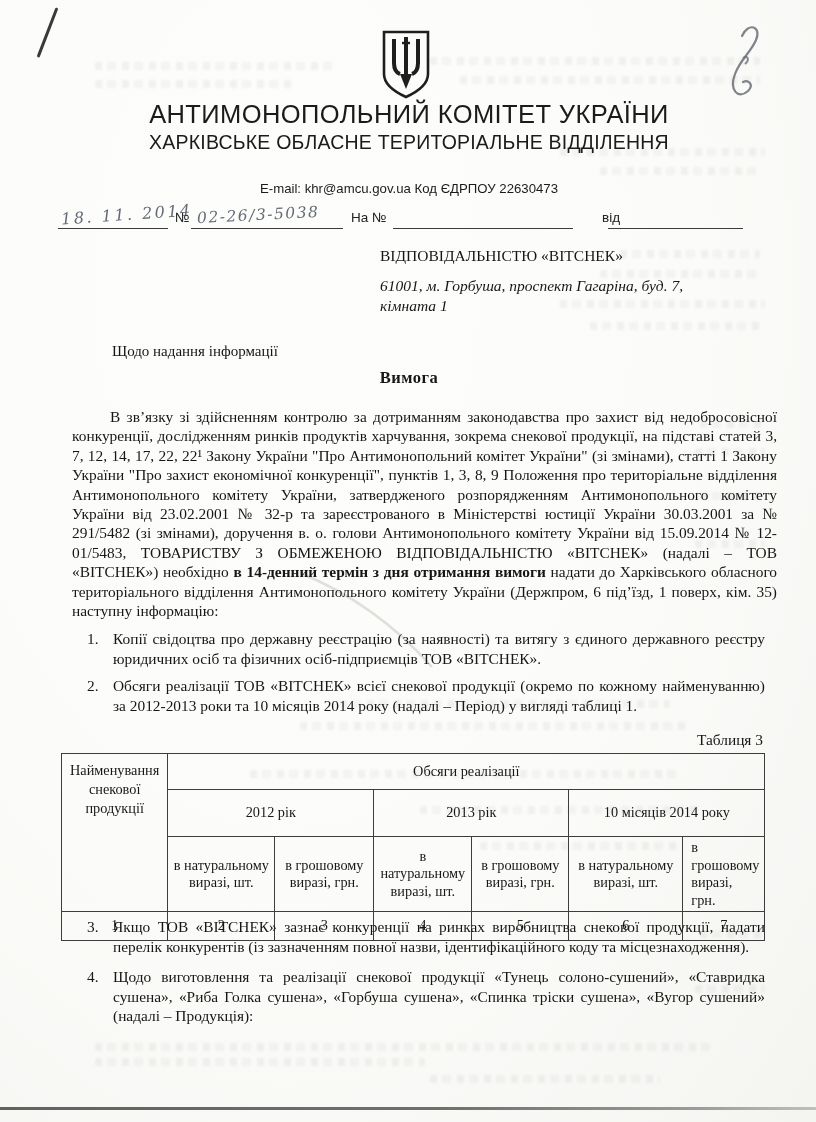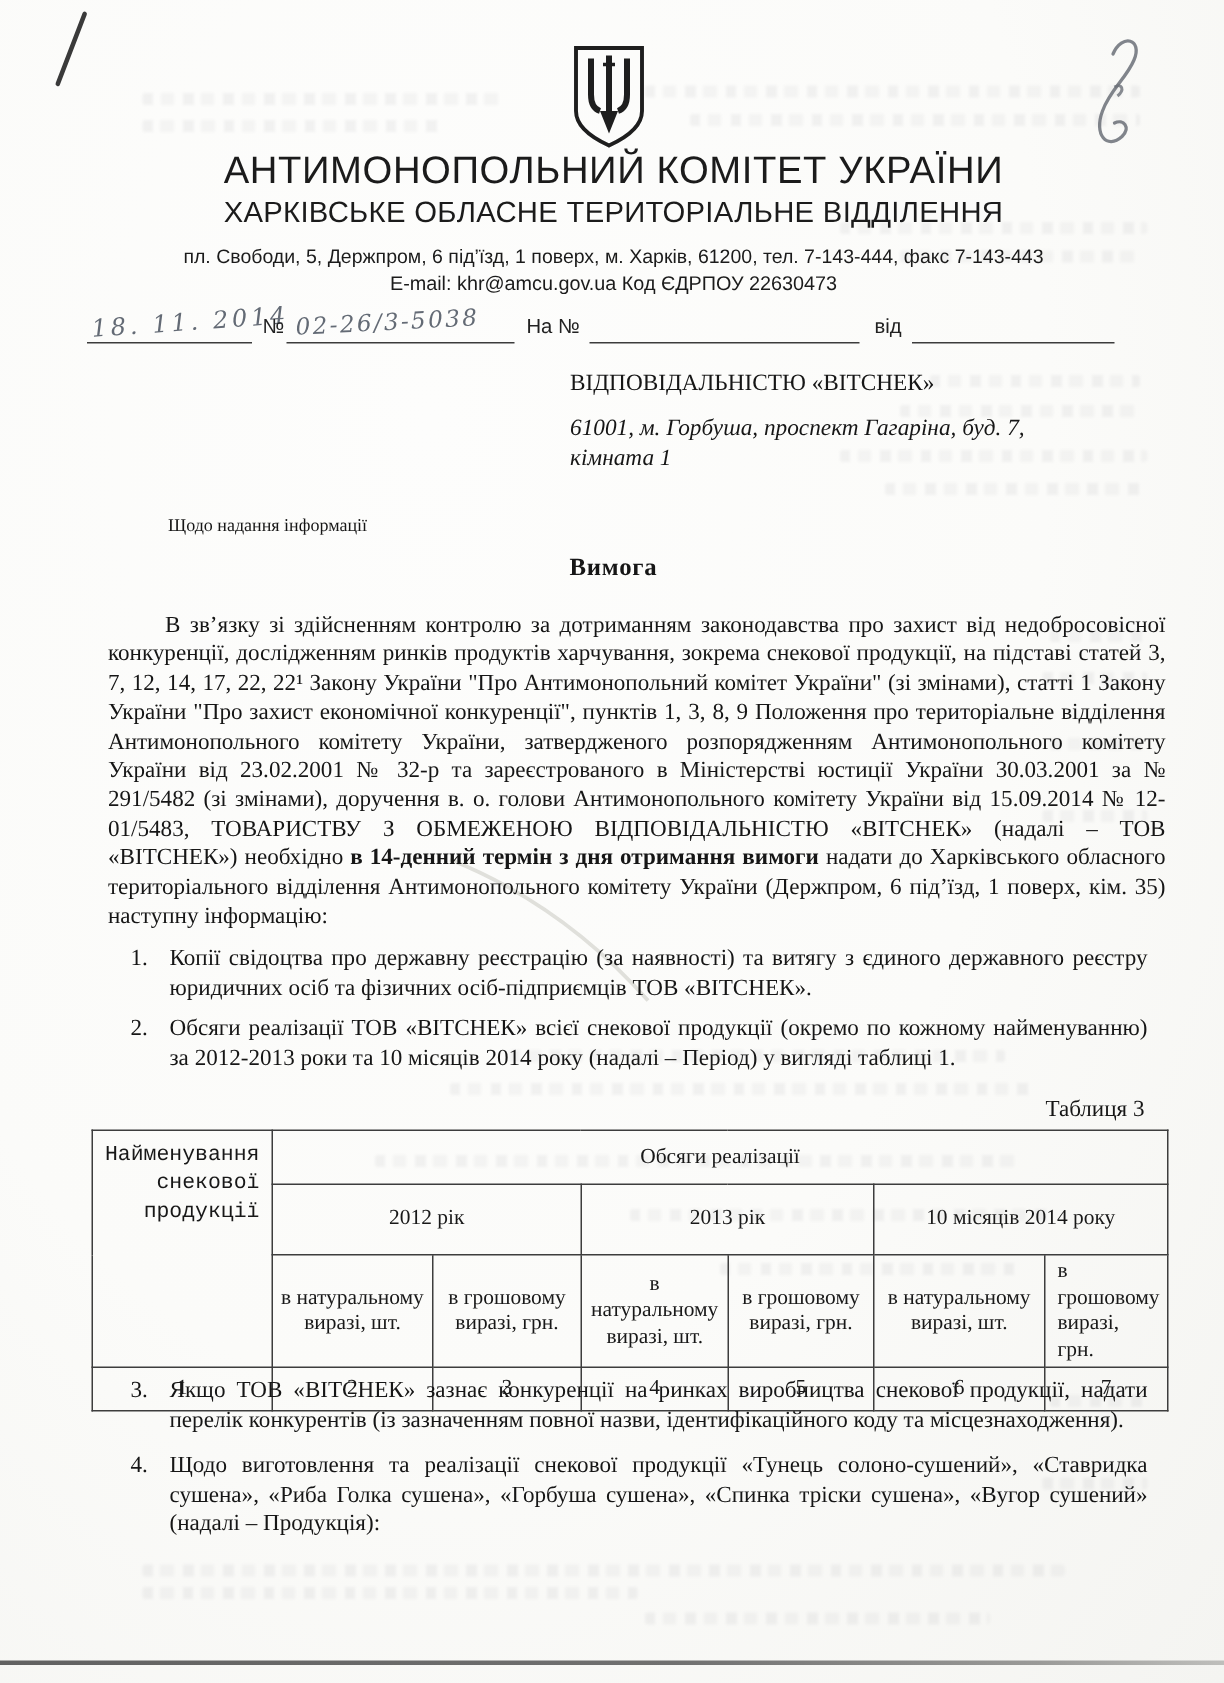--- a/index.html
+++ b/index.html
@@ -48,39 +48,39 @@
   .ref-line .ul{position:absolute;top:23px;height:1px;border-bottom:1.3px solid #3c3c3c;}
   .ref-label{position:absolute;top:6px;}
   .hand{
     font-family:"DejaVu Serif", serif;font-style:italic;color:#4f5763;opacity:.88;
   }
   .hand-date{position:absolute;left:6px;top:1px;font-size:16px;letter-spacing:2.5px;transform:rotate(-4deg);}
   .hand-num{position:absolute;left:142px;top:2px;font-size:15.5px;letter-spacing:1.5px;transform:rotate(-3deg);}
   
   .recipient{position:absolute;left:380px;top:246px;width:340px;font-size:15.5px;line-height:20.5px;}
   .recipient .addr{margin-top:9px;font-style:italic;}
-  .subject{position:absolute;left:112px;top:343px;font-size:12px;}
+  .subject{position:absolute;left:112px;top:343px;font-size:15px;}
   .doc-title{position:absolute;left:53px;top:368px;width:712px;text-align:center;
       font-weight:bold;font-size:16.5px;letter-spacing:.5px;}
   
   .body-par{position:absolute;left:60px;top:395px;width:705px;
       font-size:15.4px;line-height:19.4px;text-align:justify;text-indent:38px;margin:12px;}
   .b{font-weight:bold;}
   .req-list{position:absolute;left:60px;width:705px;font-size:15.4px;}
   .list-1{top:629px;}
   .list-2{top:917px;}
   .req-item{position:relative;padding-left:53px;text-align:justify;line-height:19.6px;margin-bottom:8px;}
   .req-item .num{position:absolute;left:27px;top:0;}
   .tbl-caption{position:absolute;left:60px;top:731px;width:703px;text-align:right;font-size:15.4px;}
   
   .sales-table{position:absolute;left:61px;top:753px;border-collapse:collapse;table-layout:fixed;
       font-size:14.3px;color:#181818;}
   .sales-table td{border:1px solid #3d3d3d;text-align:center;vertical-align:middle;
       padding:2px 5px;line-height:17.5px;}
-  .sales-table .rowhdr{text-align:right;vertical-align:top;padding:7px 8px;line-height:19px;font-family:Liberation Mono, monospace;}
+  .sales-table .rowhdr{text-align:center;vertical-align:top;padding:7px 8px;line-height:19px;}
   .sales-table .r1 td{height:31px;}
   .sales-table .r2 td{height:42px;}
   .sales-table .r3 td{height:54px;}
   .sales-table .r4 td{height:24px;}
   .sales-table .ta-left{text-align:left;padding-left:8px;}
 </style>
 </head>
 <body>
 
 <div class="page">
@@ -124,32 +124,31 @@
   <svg class="emblem" viewBox="0 0 58 72">
     <path d="M7 3 H51 V45 Q51 58 29 68 Q7 58 7 45 Z" fill="none" stroke="#1e1e1e" stroke-width="2.6"></path>
     <path d="M17 10 V34 Q17 43 23 45" fill="none" stroke="#1e1e1e" stroke-width="4"></path>
     <path d="M41 10 V34 Q41 43 35 45" fill="none" stroke="#1e1e1e" stroke-width="4"></path>
     <path d="M29 8 V46" fill="none" stroke="#1e1e1e" stroke-width="4"></path>
     <path d="M25 14 H33" fill="none" stroke="#1e1e1e" stroke-width="2.4"></path>
     <path d="M23 45 H35 L29 60 Z" fill="#1e1e1e"></path>
   </svg>
   <div class="lh branch-name">ХАРКІВСЬКЕ ОБЛАСНЕ ТЕРИТОРІАЛЬНЕ ВІДДІЛЕННЯ</div>
   <div class="lh org-name">АНТИМОНОПОЛЬНИЙ КОМІТЕТ УКРАЇНИ</div>
-  <div class="lh addr-line">пл. Свободи, 5, Держпром, 6 під’їзд, 1 поверх, м. Харків, 61200, тел. 7-143-444, факс 7-143-443</div>
   <div class="lh email-line">E-mail: khr@amcu.gov.ua   Код ЄДРПОУ  22630473</div>
 
   <div class="ref-line">
     <span class="hand hand-date">18. 11. 2014</span>
     <div class="ul" style="left:3px;width:110px;"></div>
     <span class="ref-label" style="left:120px;">№</span>
     <span class="hand hand-num">02-26/3-5038</span>
     <div class="ul" style="left:136px;width:152px;"></div>
     <span class="ref-label" style="left:296px;">На №</span>
     <div class="ul" style="left:338px;width:180px;"></div>
-    <span class="ref-label" style="left:528px;">від</span>
+    <span class="ref-label" style="left:547px;">від</span>
     <div class="ul" style="left:553px;width:135px;"></div>
   </div>
 
   <div class="recipient">
     <div>ВІДПОВІДАЛЬНІСТЮ «ВІТСНЕК»</div>
     <div class="addr">61001, м. Горбуша, проспект Гагаріна, буд. 7,</div>
     <div class="addr" style="margin-top:0;">кімната 1</div>
   </div>
 
   <div class="subject">Щодо надання інформації</div>

